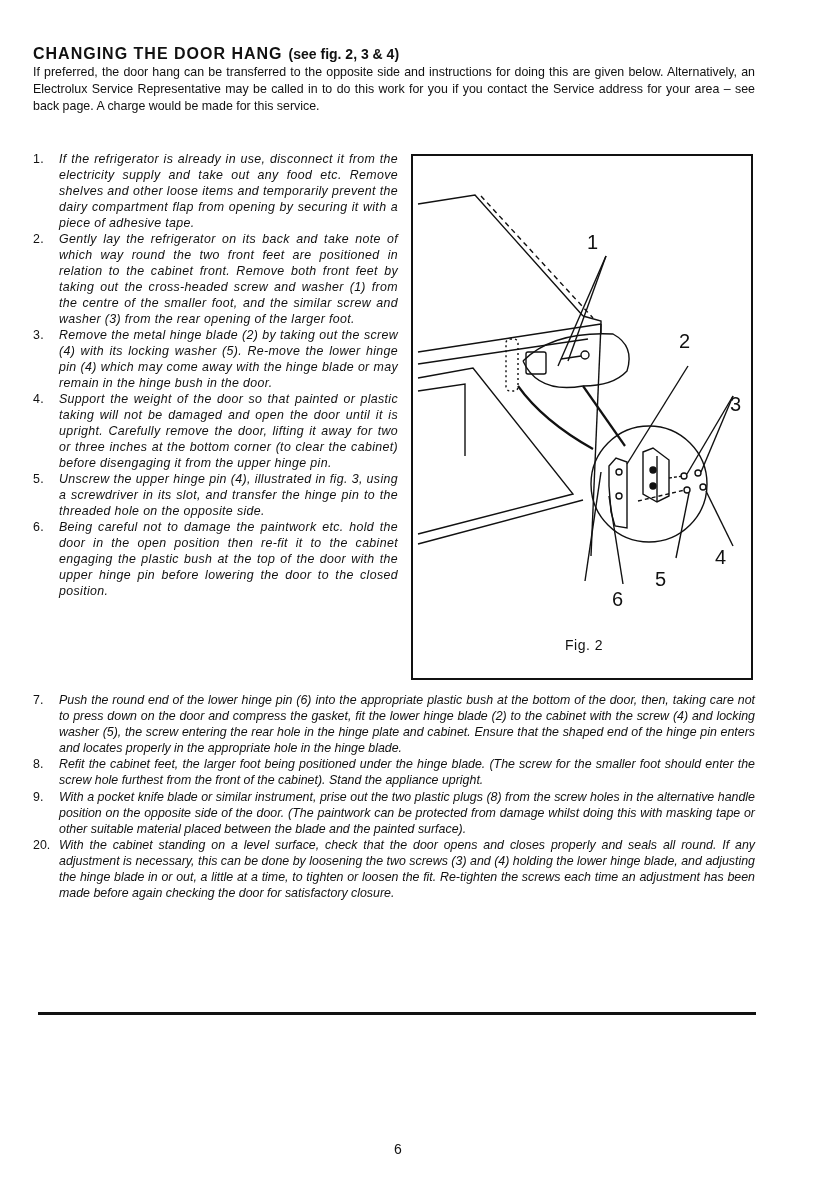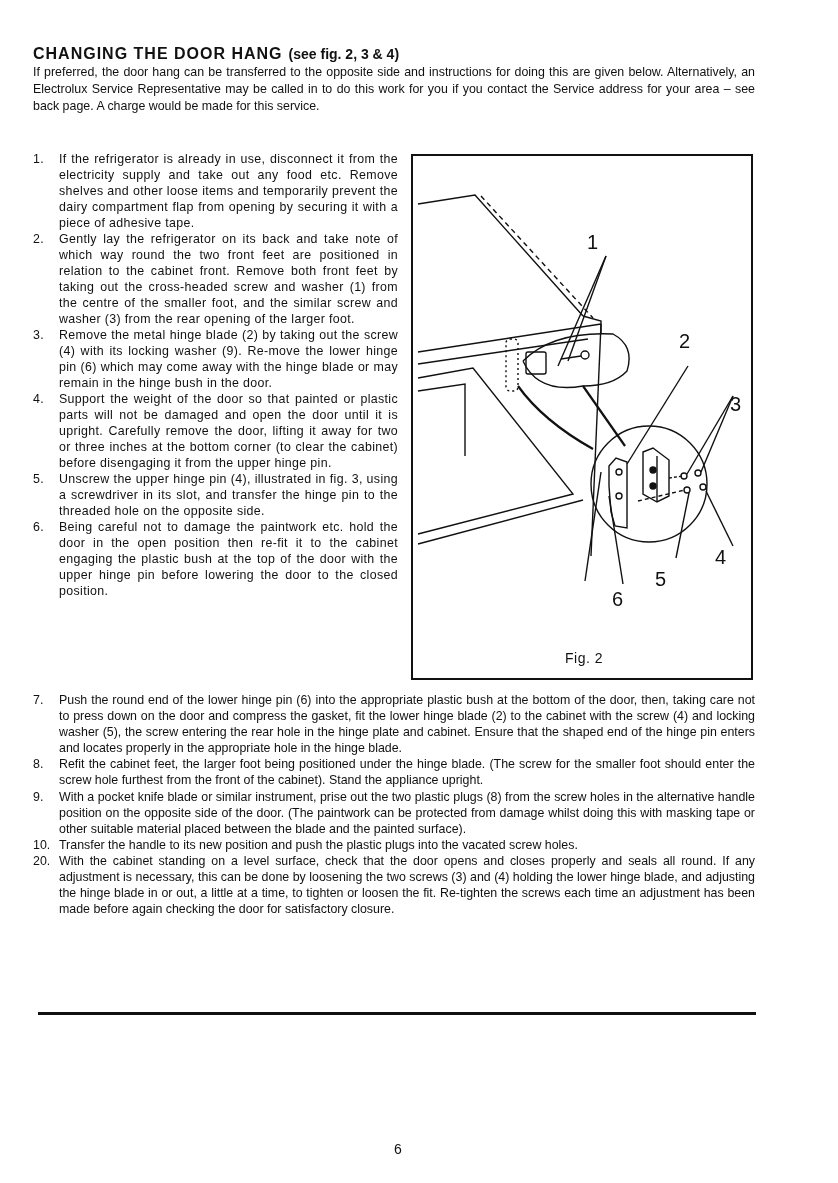--- a/index.html
+++ b/index.html
@@ -20,28 +20,28 @@
   .steps-narrow {
     position: absolute; left: 33px; top: 151px; width: 365px;
     font-size: 12.4px; line-height: 16px; letter-spacing: 0.35px;
   }
   .steps-wide {
     position: absolute; left: 33px; top: 692px; width: 722px;
     font-size: 12.4px; line-height: 16.1px;
   }
   .step { display: flex; margin: 0; }
   .step .num { width: 26px; flex: 0 0 26px; }
-  .step .txt { flex: 1; text-align: justify; }
+  .step .txt { flex: 1; text-align: justify; font-style: italic; }
   .figure {
     position: absolute; left: 411px; top: 154px; width: 342px; height: 526px;
     border: 2px solid #111; box-sizing: border-box;
   }
   .figure svg { position: absolute; left: 0; top: 0; }
   .fig-caption {
-    position: absolute; left: 152px; top: 494px; font-size: 14px; letter-spacing: 0.5px;
+    position: absolute; left: 152px; top: 481px; font-size: 14px; letter-spacing: 0.5px;
   }
   .callout { position: absolute; font-size: 20px; }
   .rule {
     position: absolute; left: 38px; top: 1012px; width: 718px; height: 3px; background: #111;
   }
   .page-num {
     position: absolute; left: 394px; top: 1141px; font-size: 14px;
   }
 </style>
 </head>
@@ -57,25 +57,25 @@
   <div class="step">
       <span class="num">1.</span>
       <span class="txt">If the refrigerator is already in use, disconnect it from the electricity supply and take out any food etc. Remove shelves and other loose items and temporarily prevent the dairy compartment flap from opening by securing it with a piece of adhesive tape.</span>
     </div>
   <div class="step">
       <span class="num">2.</span>
       <span class="txt">Gently lay the refrigerator on its back and take note of which way round the two front feet are positioned in relation to the cabinet front. Remove both front feet by taking out the cross-headed screw and washer (1) from the centre of the smaller foot, and the similar screw and washer (3) from the rear opening of the larger foot.</span>
     </div>
   <div class="step">
       <span class="num">3.</span>
-      <span class="txt">Remove the metal hinge blade (2) by taking out the screw (4) with its locking washer (9). Re-move the lower hinge pin (6) which may come away with the hinge blade or may remain in the hinge bush in the door.</span>
+      <span class="txt">Remove the metal hinge blade (2) by taking out the screw (4) with its locking washer (5). Re-move the lower hinge pin (4) which may come away with the hinge blade or may remain in the hinge bush in the door.</span>
     </div>
   <div class="step">
       <span class="num">4.</span>
-      <span class="txt">Support the weight of the door so that painted or plastic parts will not be damaged and open the door until it is upright. Carefully remove the door, lifting it away for two or three inches at the bottom corner (to clear the cabinet) before disengaging it from the upper hinge pin.</span>
+      <span class="txt">Support the weight of the door so that painted or plastic taking will not be damaged and open the door until it is upright. Carefully remove the door, lifting it away for two or three inches at the bottom corner (to clear the cabinet) before disengaging it from the upper hinge pin.</span>
     </div>
   <div class="step">
       <span class="num">5.</span>
       <span class="txt">Unscrew the upper hinge pin (4), illustrated in fig. 3, using a screwdriver in its slot, and transfer the hinge pin to the threaded hole on the opposite side.</span>
     </div>
   <div class="step">
       <span class="num">6.</span>
       <span class="txt">Being careful not to damage the paintwork etc. hold the door in the open position then re-fit it to the cabinet engaging the plastic bush at the top of the door with the upper hinge pin before lowering the door to the closed position.</span>
     </div>
 </div>
@@ -154,24 +154,20 @@
     </div>
   <div class="step">
       <span class="num">8.</span>
       <span class="txt">Refit the cabinet feet, the larger foot being positioned under the hinge blade. (The screw for the smaller foot should enter the screw hole furthest from the front of the cabinet). Stand the appliance upright.</span>
     </div>
   <div class="step">
       <span class="num">9.</span>
       <span class="txt">With a pocket knife blade or similar instrument, prise out the two plastic plugs (8) from the screw holes in the alternative handle position on the opposite side of the door. (The paintwork can be protected from damage whilst doing this with masking tape or other suitable material placed between the blade and the painted surface).</span>
     </div>
   <div class="step">
-      <span class="num">10.</span>
-      <span class="txt">Transfer the handle to its new position and push the plastic plugs into the vacated screw holes.</span>
-    </div>
-  <div class="step">
       <span class="num">20.</span>
       <span class="txt">With the cabinet standing on a level surface, check that the door opens and closes properly and seals all round. If any adjustment is necessary, this can be done by loosening the two screws (3) and (4) holding the lower hinge blade, and adjusting the hinge blade in or out, a little at a time, to tighten or loosen the fit. Re-tighten the screws each time an adjustment has been made before again checking the door for satisfactory closure.</span>
     </div>
 </div>
 
 <div class="rule"></div>
 
 <div class="page-num">6</div>
 
 </body></html>

